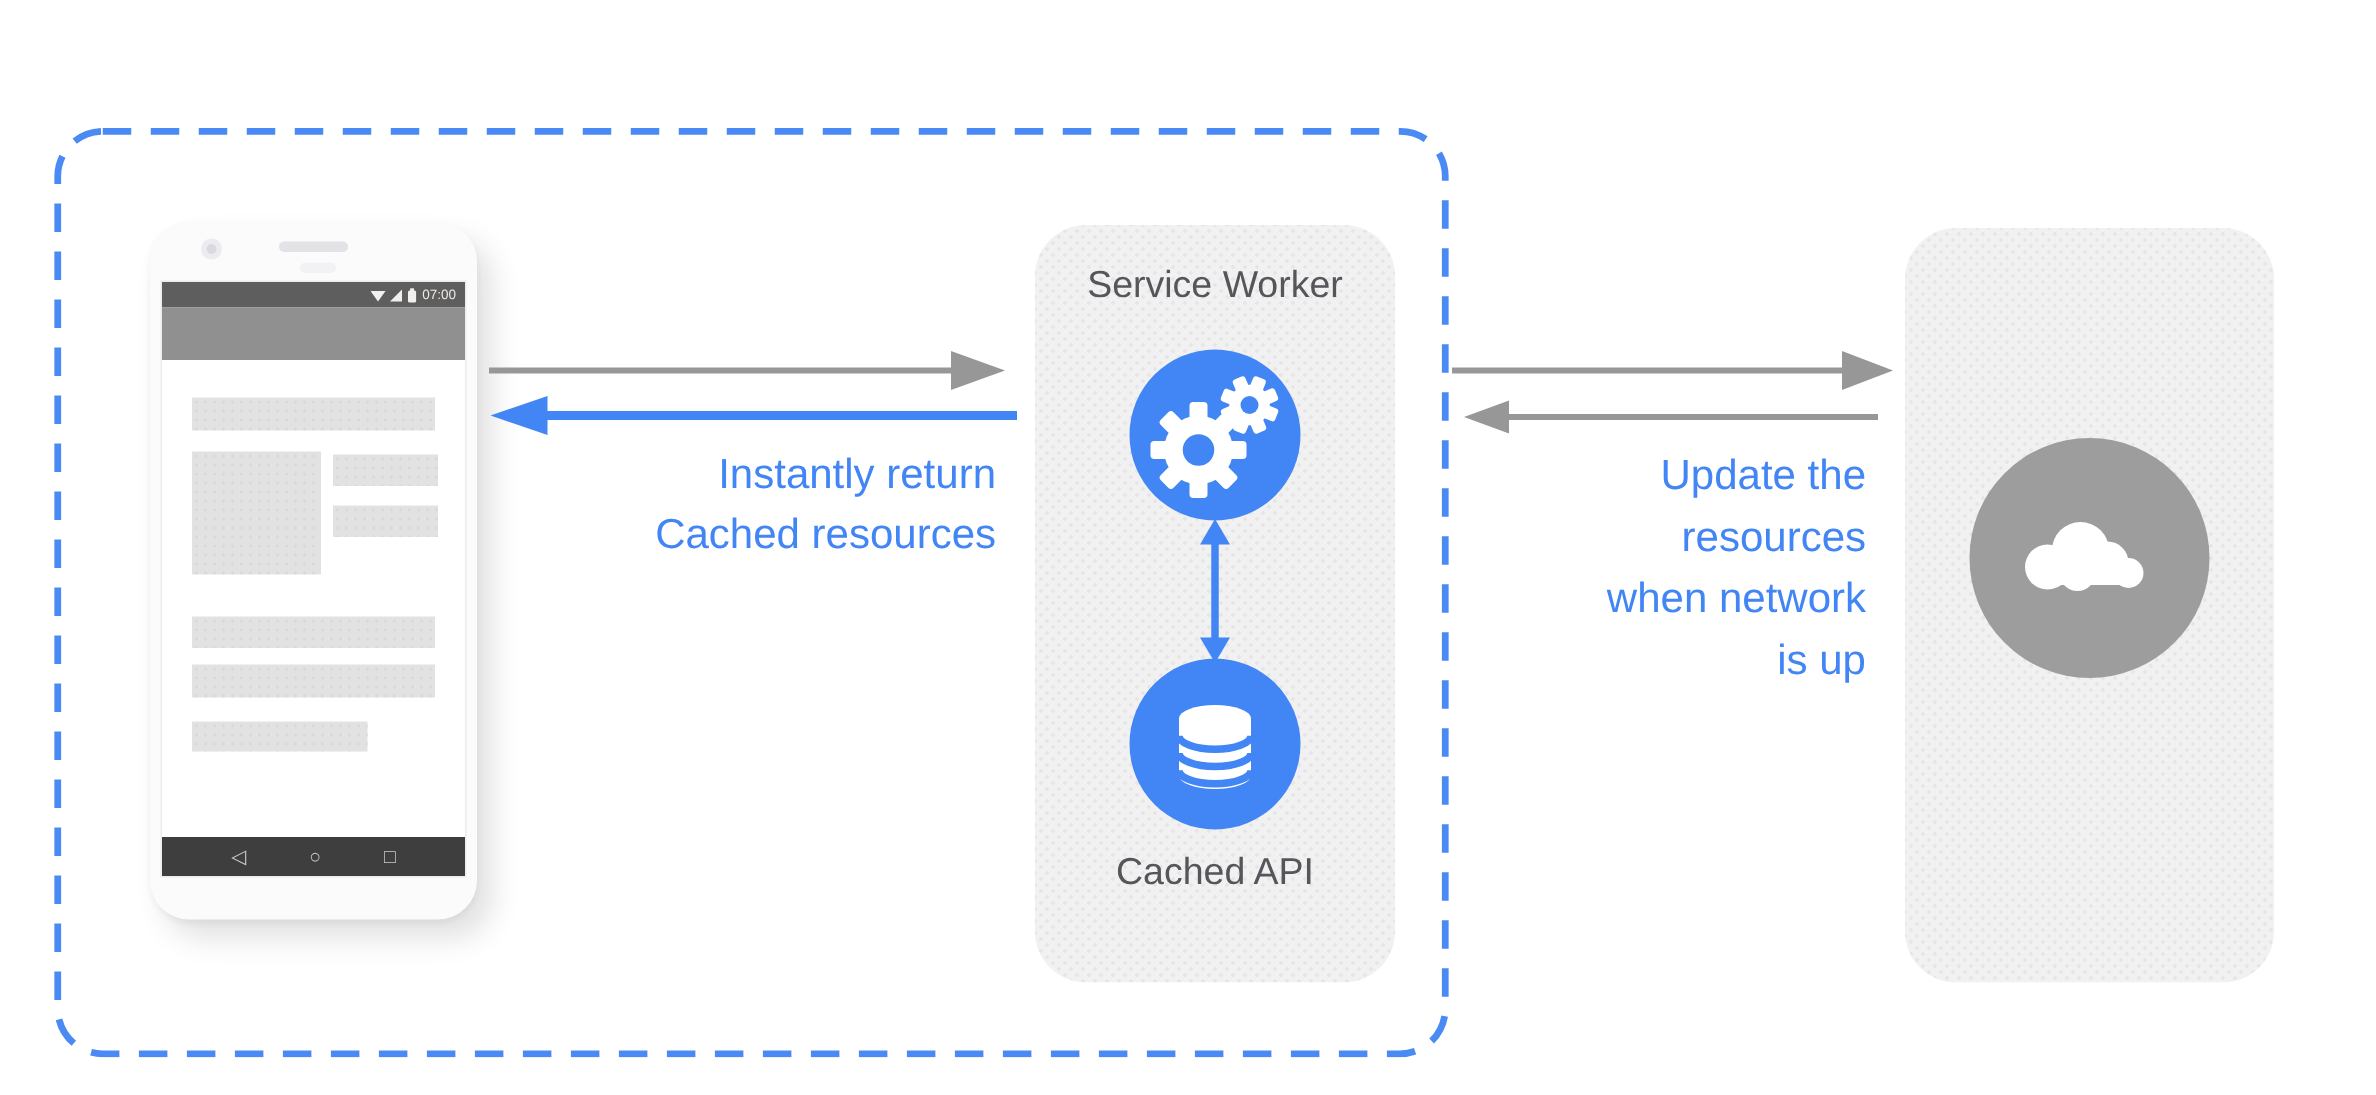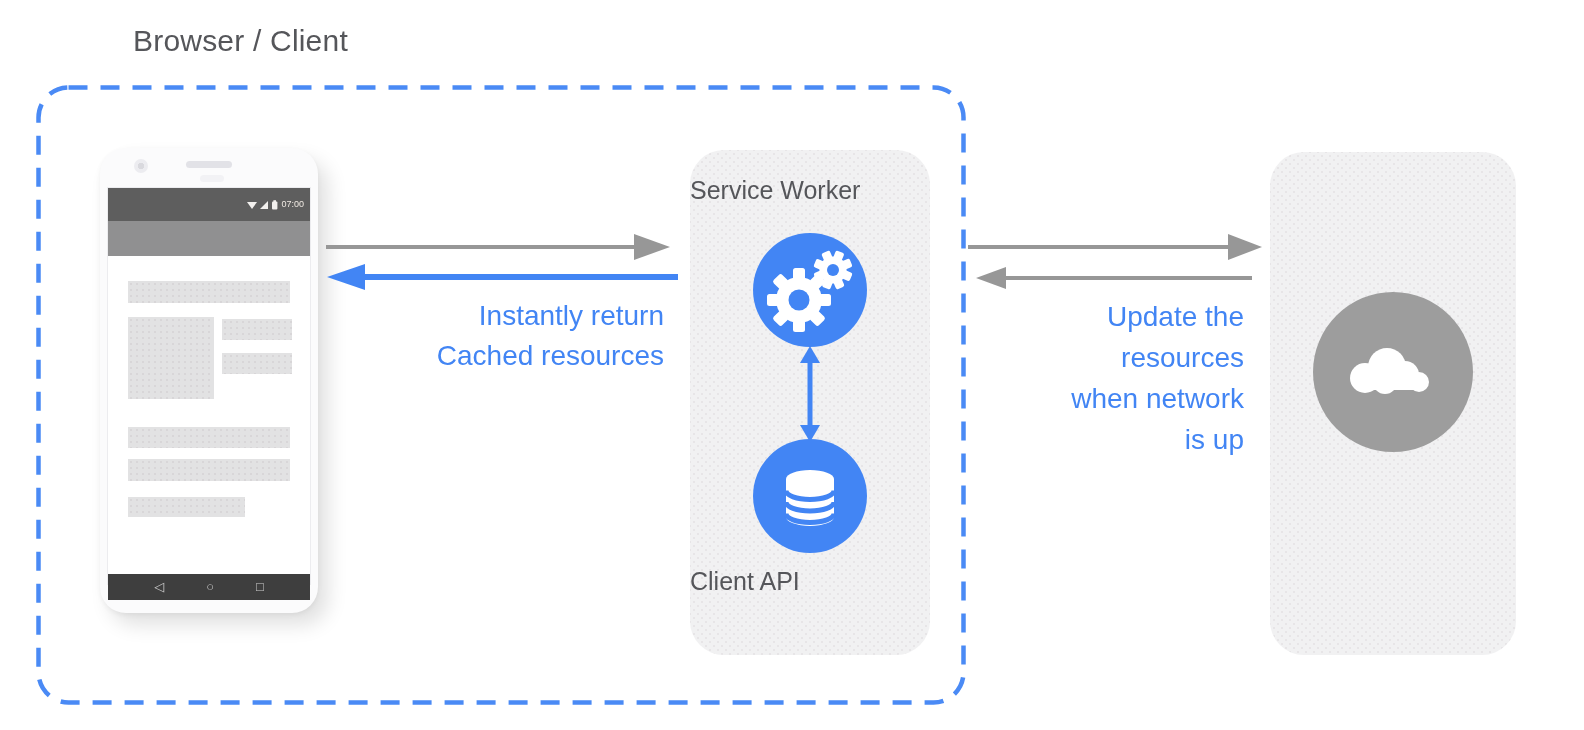--- a/index.html
+++ b/index.html
@@ -19,21 +19,21 @@
 
   
   .panel{
     position:absolute;border-radius:34px;background-color:#f1f1f2;
     background-image:radial-gradient(circle,#e7e5e7 1px, transparent 1.4px),
                      radial-gradient(circle,#e7e5e7 1px, transparent 1.4px);
     background-size:8px 8px;background-position:0 0,4px 4px;
   }
   .sw-panel{left:690px;top:150px;width:240px;height:505px;}
   .web-panel{left:1270px;top:152px;width:246px;height:503px;}
-  .panel-label{position:absolute;width:100%;color:#55565a;font-size:25px;}
+  .panel-label{position:absolute;width:100%;text-align:center;color:#55565a;font-size:25px;}
   .sw-title{top:26px;}
   .cache-label{top:417px;}
   .web-title{left:1270px;top:84px;width:246px;text-align:center;}
 
   .icon-circle{position:absolute;border-radius:50%;display:flex;align-items:center;justify-content:center;}
   .blue-circle{width:114px;height:114px;background:#4285f4;}
   .gear-circle{left:63px;top:83px;}
   .cache-circle{left:63px;top:289px;}
   .web-circle{left:43px;top:140px;width:160px;height:160px;background:#9d9d9d;}
   .v-arrow{position:absolute;left:102px;top:196px;width:36px;height:96px;}
@@ -48,37 +48,36 @@
   .phone{
     position:absolute;left:100px;top:148px;width:218px;height:465px;
     background:#fbfbfc;border-radius:26px;
     box-shadow:10px 12px 20px rgba(0,0,0,.12), 0 2px 5px rgba(0,0,0,.05);
   }
   .camera{position:absolute;left:34px;top:11px;width:14px;height:14px;border-radius:50%;
     background:radial-gradient(circle,#d9d9de 3px,#ececf0 3.5px);}
   .speaker{position:absolute;left:86px;top:13px;width:46px;height:7px;border-radius:4px;background:#e2e2e7;}
   .smudge{position:absolute;left:100px;top:27px;width:24px;height:7px;border-radius:4px;background:#f2f2f5;}
   .screen{position:absolute;left:8px;top:40px;width:202px;height:396px;background:#fff;box-shadow:0 0 0 1px #ececef;}
-  .statusbar{height:33px;background:#5e5e5e;display:flex;align-items:center;justify-content:flex-end;gap:0;padding:0 6px;box-sizing:border-box;}
+  .statusbar{height:17px;background:#5e5e5e;display:flex;align-items:center;justify-content:flex-end;gap:0;padding:0 6px;box-sizing:border-box;}
   .statusbar .time{color:#efe9e2;font-size:9px;line-height:17px;}
   .appbar{height:35px;background:#909091;}
   .content{position:relative;height:318px;background:#ffffff;}
   .blk{position:absolute;background-color:#e2e2e3;
     background-image:radial-gradient(circle,#d8d6d8 .8px, transparent 1px);
     background-size:6px 6px;}
   .navbar{height:26px;background:#3e3e3e;display:flex;align-items:center;justify-content:center;gap:42px;
     color:#cbcbcb;font-size:13px;line-height:26px;}
   .navbar span{display:inline-block;}
 </style>
 </head>
 <body>
 
 <div class="canvas">
 
-  <div class="abs title" style="left:133px;top:24px;">Browser / Client</div>
 
   <svg class="dashed-svg" viewBox="0 0 930 620">
     <rect x="2.5" y="2.5" width="925" height="615" rx="30" fill="none" stroke="#4a8af5" stroke-width="4.5" stroke-dasharray="19 13"></rect>
   </svg>
 
   <div class="phone">
     <div class="camera"></div>
     <div class="speaker"></div>
     <div class="smudge"></div>
     <div class="screen">
@@ -174,21 +173,21 @@
           <rect x="33" y="40" width="48" height="38"></rect>
           <ellipse cx="57" cy="78" rx="24" ry="9"></ellipse>
         </g>
         <g fill="none" stroke="#4285f4" stroke-width="5">
           <path d="M33 51.5 a24 9 0 0 0 48 0"></path>
           <path d="M33 63 a24 9 0 0 0 48 0"></path>
           <path d="M33 74.5 a24 9 0 0 0 48 0"></path>
         </g>
       </svg>
     </div>
-    <div class="panel-label cache-label">Client API</div>
+    <div class="panel-label cache-label">Cached API</div>
   </div>
 
   <div>
     <div class="hline gline" style="left:968px;top:245px;width:262px;height:4px;"></div>
     <div class="head" style="left:1228px;top:234px;border-top:13px solid transparent;border-bottom:13px solid transparent;border-left:34px solid #979797;"></div>
   </div>
   <div>
     <div class="head" style="left:976px;top:267px;border-top:11px solid transparent;border-bottom:11px solid transparent;border-right:30px solid #979797;"></div>
     <div class="hline gline" style="left:1004px;top:276px;width:248px;height:4px;"></div>
   </div>

